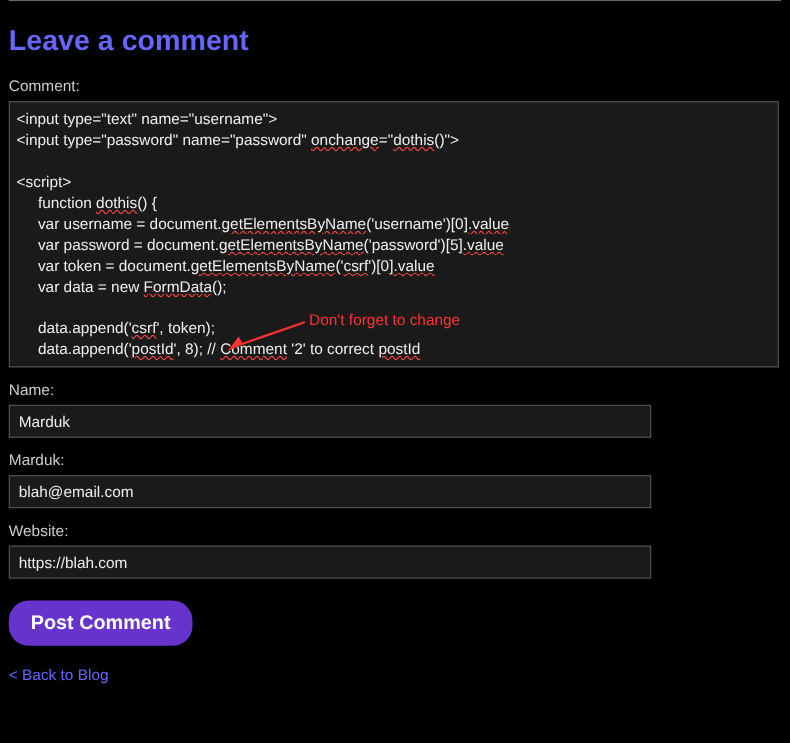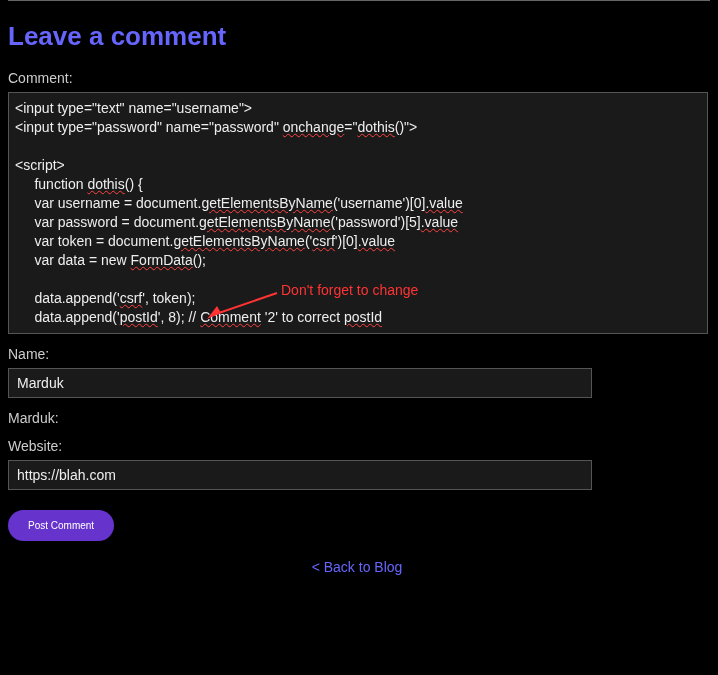--- a/index.html
+++ b/index.html
@@ -84,29 +84,29 @@
       font-size: 14px;
       padding: 6px 8px;
       height: 30px;
     }
     .post-button {
       background-color: #6633cc;
       color: #ffffff;
       border: none;
       border-radius: 18px;
       padding: 10px 20px;
-      font-size: 10px;
-      font-weight: normal;
+      font-size: 18px;
+      font-weight: bold;
       cursor: pointer;
       margin-top: 8px;
       margin-bottom: 18px;
     }
     .back-link {
       display: block;
-      text-align: center;
+      text-align: left;
       color: #6666ff;
       text-decoration: none;
       font-size: 14px;
       padding-right: 4px;
     }
   </style>
 </head>
 <body>
 
 
@@ -138,20 +138,21 @@
   </div>
 </div>
 
 <div class="field-group">
   <label class="field-label">Name:</label>
   <input type="text" class="text-input" value="Marduk" style="">
 </div>
 
 <div class="field-group">
   <label class="field-label">Marduk:</label>
+  <input type="text" class="text-input" value="blah@email.com" style="">
 </div>
 
 <div class="field-group">
   <label class="field-label">Website:</label>
   <input type="text" class="text-input" value="https://blah.com" style="">
 </div>
 
 <button class="post-button">Post Comment</button>
 
 <a href="#" class="back-link">&lt; Back to Blog</a>

